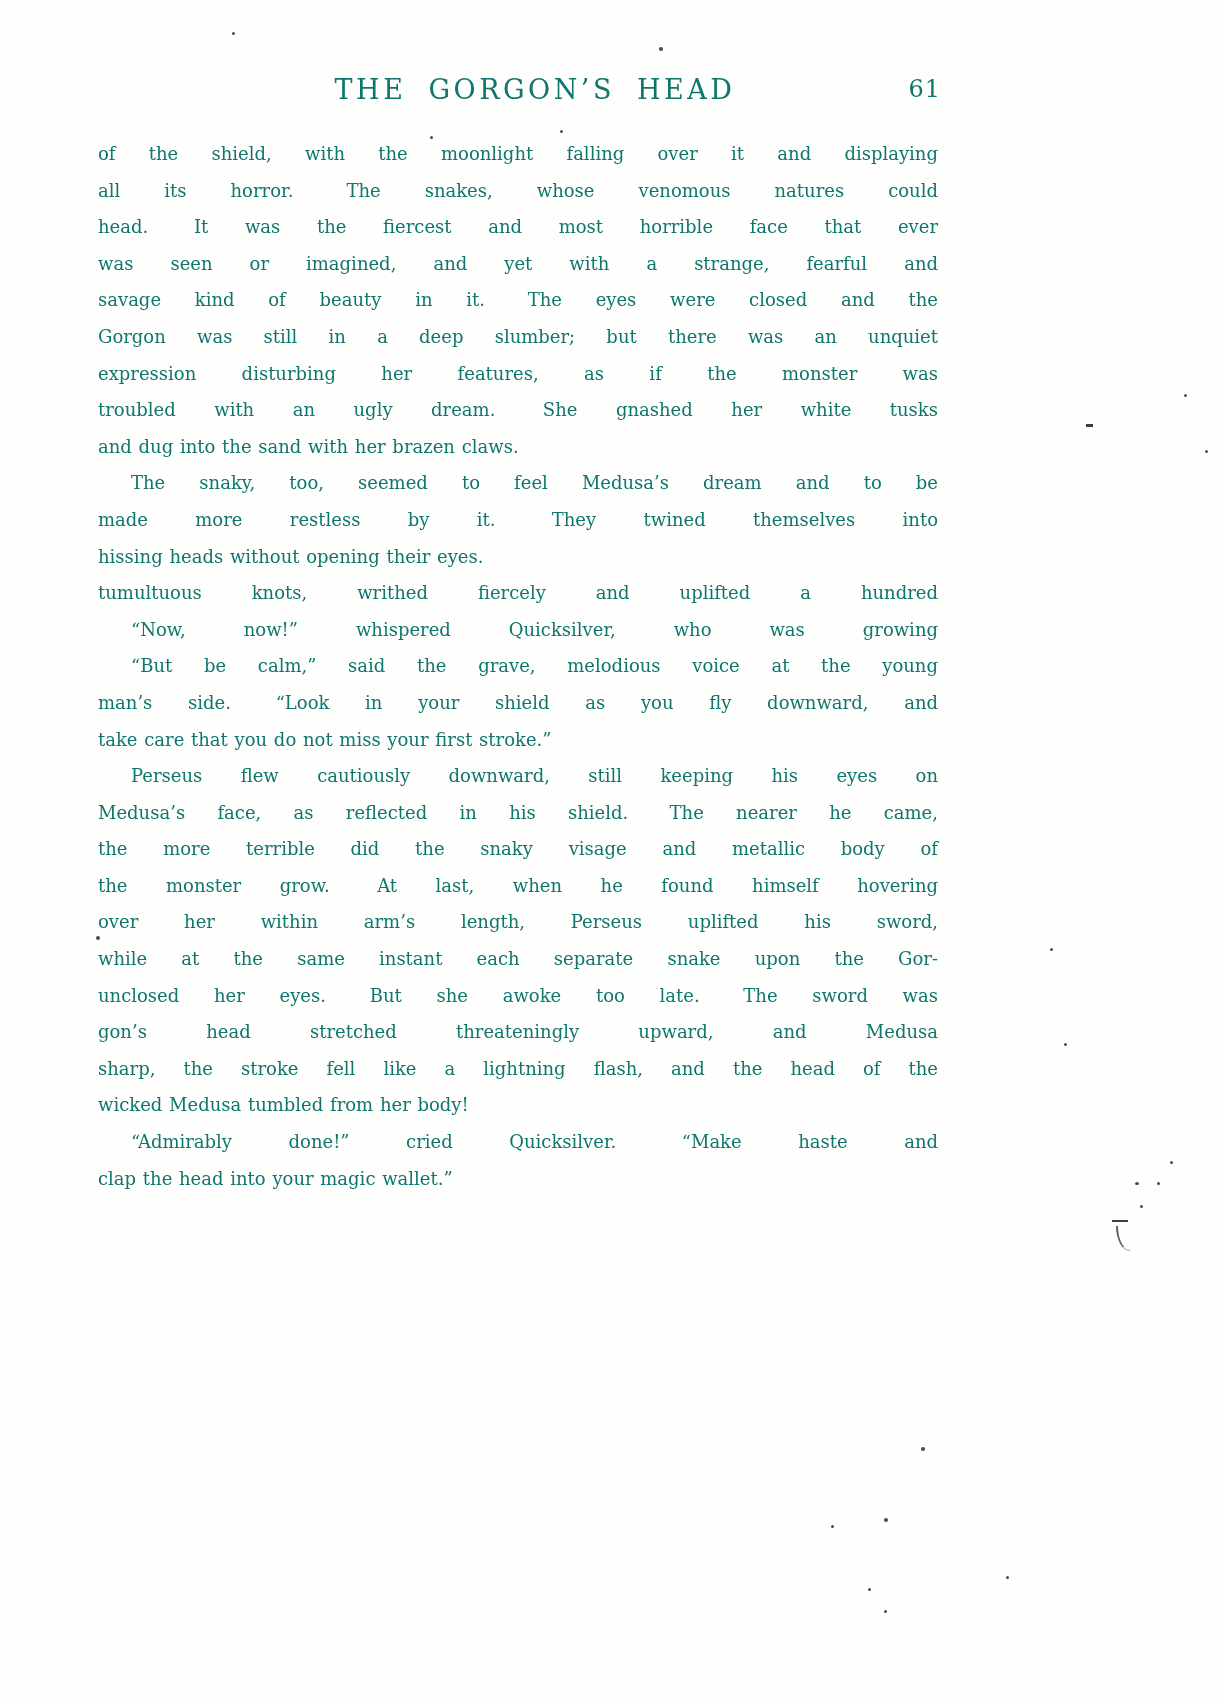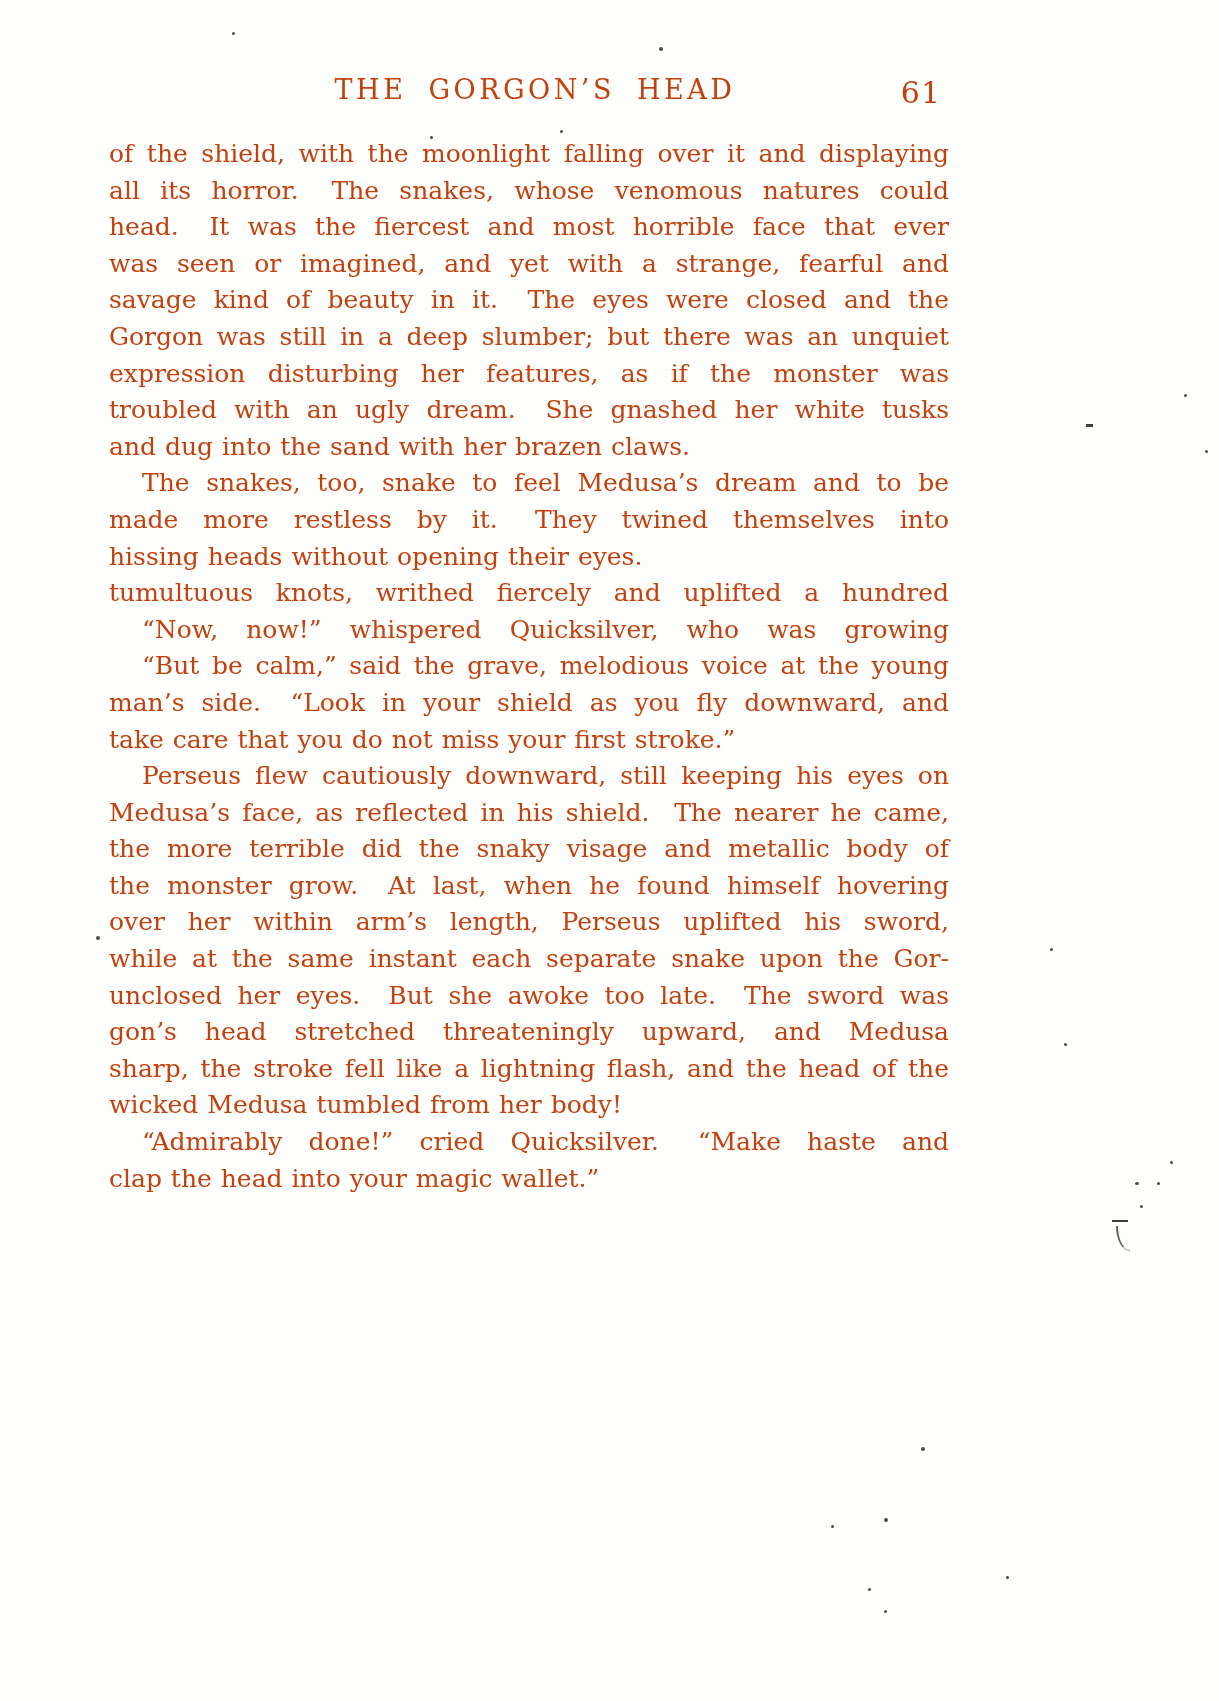--- a/index.html
+++ b/index.html
@@ -7,21 +7,21 @@
     padding: 0;
     background: #ffffff;
   }
   .scan-page {
     position: relative;
     width: 1219px;
     height: 1701px;
     background: #fefefd;
     overflow: hidden;
     font-family: "DejaVu Serif", "Liberation Serif", serif;
-    color: #c2410c;
+    color: #0f766e;
   }
   .page-header {
     position: absolute;
     left: 115px;
     top: 74px;
     width: 840px;
     height: 40px;
   }
   .running-title {
     position: absolute;
@@ -30,29 +30,29 @@
     text-align: center;
     font-size: 27px;
     letter-spacing: 3.5px;
     word-spacing: 10px;
     white-space: nowrap;
   }
   .page-number {
     position: absolute;
     right: 14px;
     top: 1px;
-    font-size: 30px;
+    font-size: 24px;
     letter-spacing: 1px;
   }
   .text-block {
     position: absolute;
-    left: 109px;
+    left: 98px;
     top: 136px;
     width: 840px;
-    font-size: 25px;
+    font-size: 18px;
   }
   .para {
     margin: 0;
     padding: 0;
   }
   .line {
     line-height: 36.6px;
     text-align: justify;
     text-align-last: justify;
     word-spacing: 1px;
@@ -99,21 +99,21 @@
         <div class="line">all its horror.  The snakes, whose venomous natures could</div>
         <div class="line">head.  It was the fiercest and most horrible face that ever</div>
         <div class="line">was seen or imagined, and yet with a strange, fearful and</div>
         <div class="line">savage kind of beauty in it.  The eyes were closed and the</div>
         <div class="line">Gorgon was still in a deep slumber; but there was an unquiet</div>
         <div class="line">expression disturbing her features, as if the monster was</div>
         <div class="line">troubled with an ugly dream.  She gnashed her white tusks</div>
         <div class="line lastline">and dug into the sand with her brazen claws.</div>
       </div>
       <div class="para">
-        <div class="line first-indent">The snakes, too, snake to feel Medusa’s dream and to be</div>
+        <div class="line first-indent">The snaky, too, seemed to feel Medusa’s dream and to be</div>
         <div class="line">made more restless by it.  They twined themselves into</div>
         <div class="line lastline">hissing heads without opening their eyes.</div>
         <div class="line">tumultuous knots, writhed fiercely and uplifted a hundred</div>
       </div>
       <div class="para">
         <div class="line first-indent">“Now, now!” whispered Quicksilver, who was growing</div>
       </div>
       <div class="para">
         <div class="line first-indent">“But be calm,” said the grave, melodious voice at the young</div>
         <div class="line">man’s side.  “Look in your shield as you fly downward, and</div>

